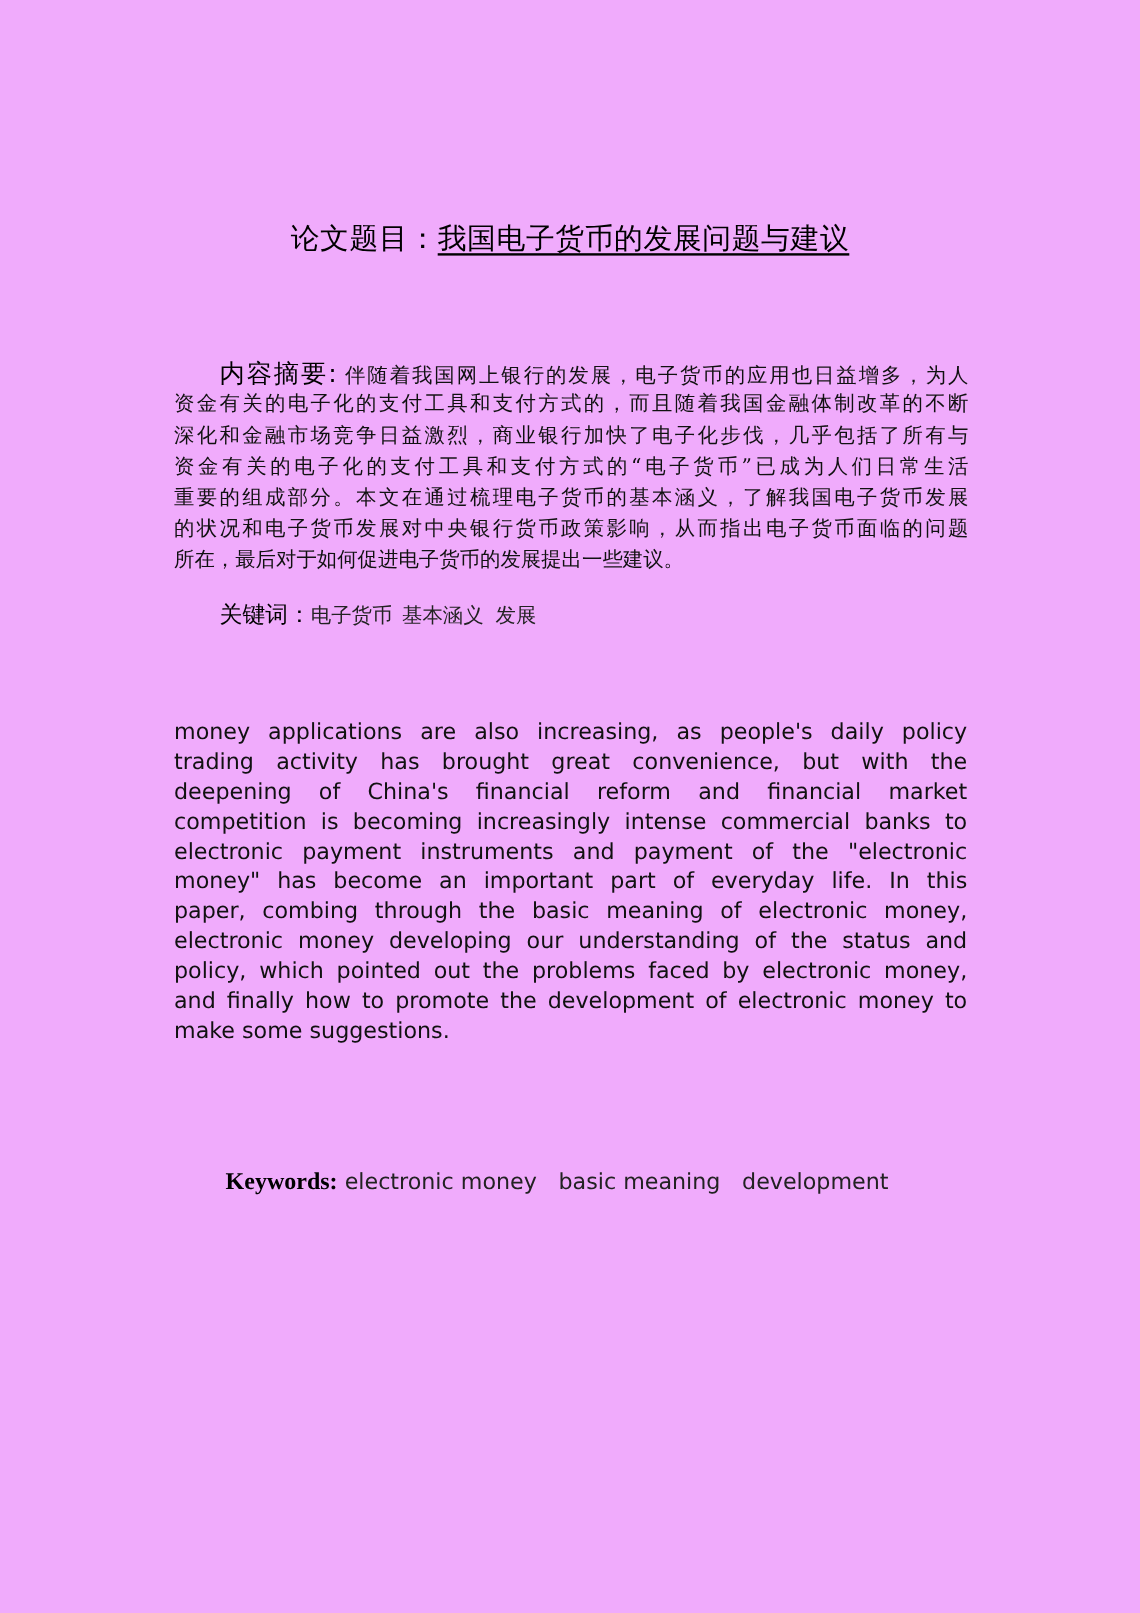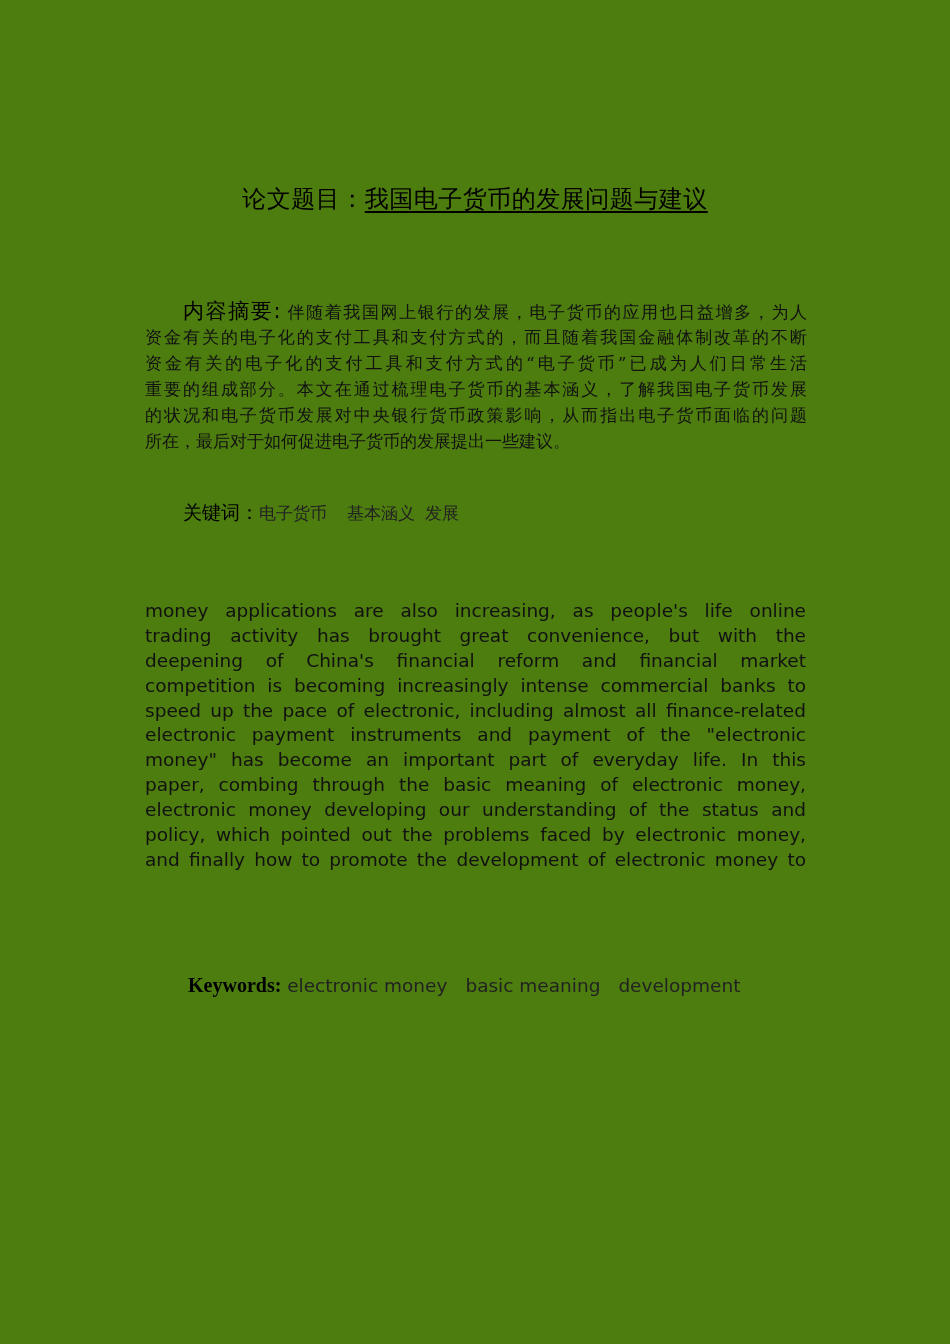--- a/index.html
+++ b/index.html
@@ -1,17 +1,17 @@
 <!DOCTYPE html>
 <html><head>
   <meta charset="utf-8">
   <style>
     html, body { margin: 0; padding: 0; background: #ffffff; }
     body { width: 950px; height: 1344px; position: relative; overflow: hidden; color: #000; }
-    .page { position: absolute; left: 0; top: 0; width: 950px; height: 1344px; background: #4d7c0f; }
+    .page { position: absolute; left: 0; top: 0; width: 950px; height: 1344px; background: #f0abfc; }
     .title {
       position: absolute; left: 0; top: 182px; width: 950px; text-align: center;
       font-family: "DejaVu Sans", sans-serif; font-size: 24px; line-height: 34px; letter-spacing: 0.5px;
     }
     .title .underline { text-decoration: underline; text-underline-offset: 4px; text-decoration-thickness: 1.5px; }
     .zh-block {
       position: absolute; left: 145px; width: 662px;
       font-family: "DejaVu Serif", serif; font-size: 17px; color: #111;
     }
     .zh-line { height: 26px; line-height: 26px; white-space: nowrap; text-align: justify; text-align-last: justify; }
@@ -35,41 +35,42 @@
 
 <div class="page">
 
   <div class="title">
     <span>论文题目：</span><span class="underline">我国电子货币的发展问题与建议</span>
   </div>
 
   <div class="zh-block" style="top:298px;">
     <div class="zh-line" style="padding-left:38px;"><span class="zh-label">内容摘要:</span> <span>伴随着我国网上银行的发展，电子货币的应用也日益增多，为人</span></div>
     <div class="zh-line">资金有关的电子化的支付工具和支付方式的，而且随着我国金融体制改革的不断</div>
+    <div class="zh-line">深化和金融市场竞争日益激烈，商业银行加快了电子化步伐，几乎包括了所有与</div>
     <div class="zh-line">资金有关的电子化的支付工具和支付方式的“电子货币”已成为人们日常生活</div>
     <div class="zh-line">重要的组成部分。本文在通过梳理电子货币的基本涵义，了解我国电子货币发展</div>
     <div class="zh-line">的状况和电子货币发展对中央银行货币政策影响，从而指出电子货币面临的问题</div>
     <div class="zh-line last">所在，最后对于如何促进电子货币的发展提出一些建议。</div>
   </div>
 
   <div class="kw-line">
-    <span class="zh-label">关键词：</span><span class="kw-item" style="margin-right:20px;">电子货币</span><span class="kw-item" style="margin-right:10px;">基本涵义</span><span class="kw-item">发展</span>
+    <span class="zh-label">关键词：</span><span class="kw-item" style="margin-right:8px;">电子货币</span><span class="kw-item" style="margin-right:10px;">基本涵义</span><span class="kw-item">发展</span>
   </div>
 
   <div class="en-block">
-    <div class="en-line">money applications are also increasing, as people's life online</div>
+    <div class="en-line">money applications are also increasing, as people's daily policy</div>
     <div class="en-line">trading activity has brought great convenience, but with the</div>
     <div class="en-line">deepening of China's financial reform and financial market</div>
     <div class="en-line">competition is becoming increasingly intense commercial banks to</div>
-    <div class="en-line">speed up the pace of electronic, including almost all finance-related</div>
     <div class="en-line">electronic payment instruments and payment of the "electronic</div>
     <div class="en-line">money" has become an important part of everyday life. In this</div>
     <div class="en-line">paper, combing through the basic meaning of electronic money,</div>
     <div class="en-line">electronic money developing our understanding of the status and</div>
     <div class="en-line">policy, which pointed out the problems faced by electronic money,</div>
     <div class="en-line">and finally how to promote the development of electronic money to</div>
+    <div class="en-line last">make some suggestions.</div>
   </div>
 
   <div class="en-kw">
     <span class="en-label">Keywords:</span> <span class="kw-item">electronic money</span><span class="kw-item">basic meaning</span><span class="kw-item">development</span>
   </div>
 
 </div>
 
 </body></html>

